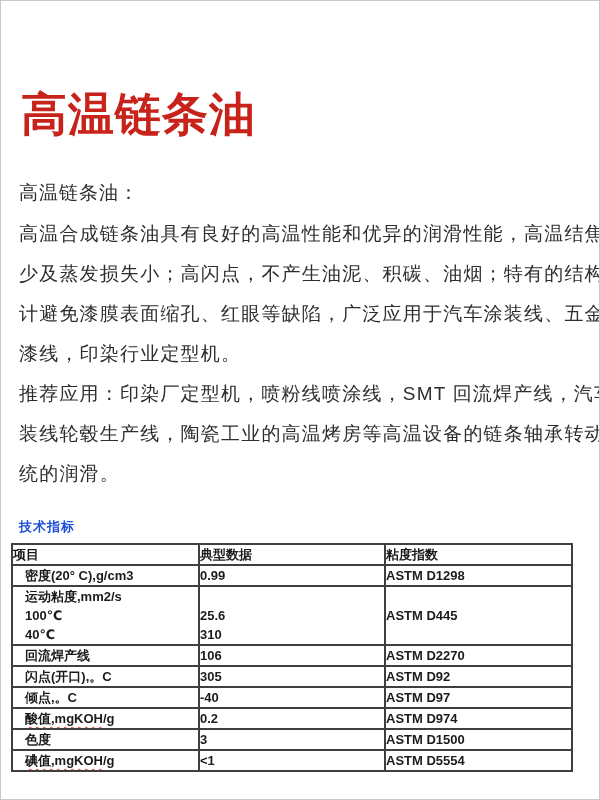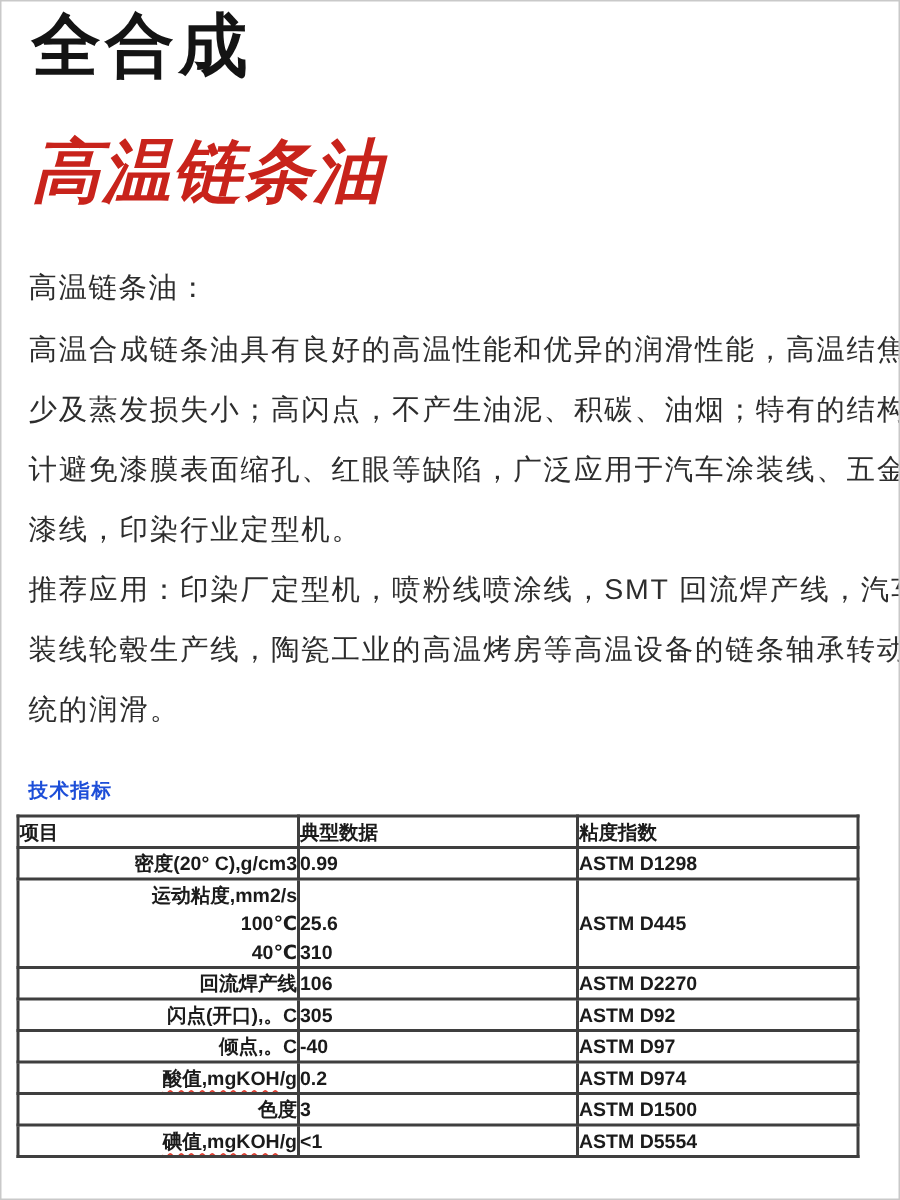--- a/index.html
+++ b/index.html
@@ -12,21 +12,21 @@
     overflow:hidden;
   }
   .title-black {
     position:absolute; top:4px; left:20px;
     font-size:46px; font-weight:bold; color:#141414;
     letter-spacing:3px; line-height:1.1; white-space:nowrap;
   }
   .title-red {
     position:absolute; top:88px; left:20px;
     font-size:46px; font-weight:bold; color:#c8231b;
-    letter-spacing:1px; line-height:1.1; white-space:nowrap;font-style:italic;
+    letter-spacing:1px; line-height:1.1; white-space:nowrap;
   }
   .sec-label {
     position:absolute; top:172px; left:18px;
     font-size:19px; line-height:40px; color:#2d2d2d;
     letter-spacing:1px; white-space:nowrap;
   }
   .para {
     position:absolute; left:18px;
     font-size:19px; line-height:40px; color:#2d2d2d;
     letter-spacing:1.2px; white-space:nowrap;
@@ -46,36 +46,35 @@
   table.specs col.c1 { width:187px; }
   table.specs col.c2 { width:186px; }
   table.specs col.c3 { width:187px; }
   table.specs th, table.specs td {
     border:2px solid #3f3f3f;
     padding:0;
     height:19px; line-height:19px;
     text-align:left; vertical-align:middle;
     overflow:hidden; white-space:nowrap;
   }
-  table.specs td.c1 { text-align:right; padding-left:12px; }
+  table.specs td.c1 { text-align:left; padding-left:12px; }
   table.specs td.tall { height:57px; vertical-align:top; }
   .tline { height:19px; line-height:19px; }
   .squiggle {
     text-decoration:underline wavy #df3a2c;
     text-decoration-thickness:1px;
     text-underline-offset:3px;
     text-decoration-skip-ink:none;
   }
 </style>
 </head>
 <body>
 
 <div class="page">
 
-  <div class="title-black">全合成</div>
   <div class="title-red">高温链条油</div>
 
   <div class="sec-label">高温链条油：</div>
 
   <div class="para" id="para1">
     <div class="pline">高温合成链条油具有良好的高温性能和优异的润滑性能，高温结焦量</div>
     <div class="pline">少及蒸发损失小；高闪点，不产生油泥、积碳、油烟；特有的结构设</div>
     <div class="pline">计避免漆膜表面缩孔、红眼等缺陷，广泛应用于汽车涂装线、五金烤</div>
     <div class="pline">漆线，印染行业定型机。</div>
   </div>

